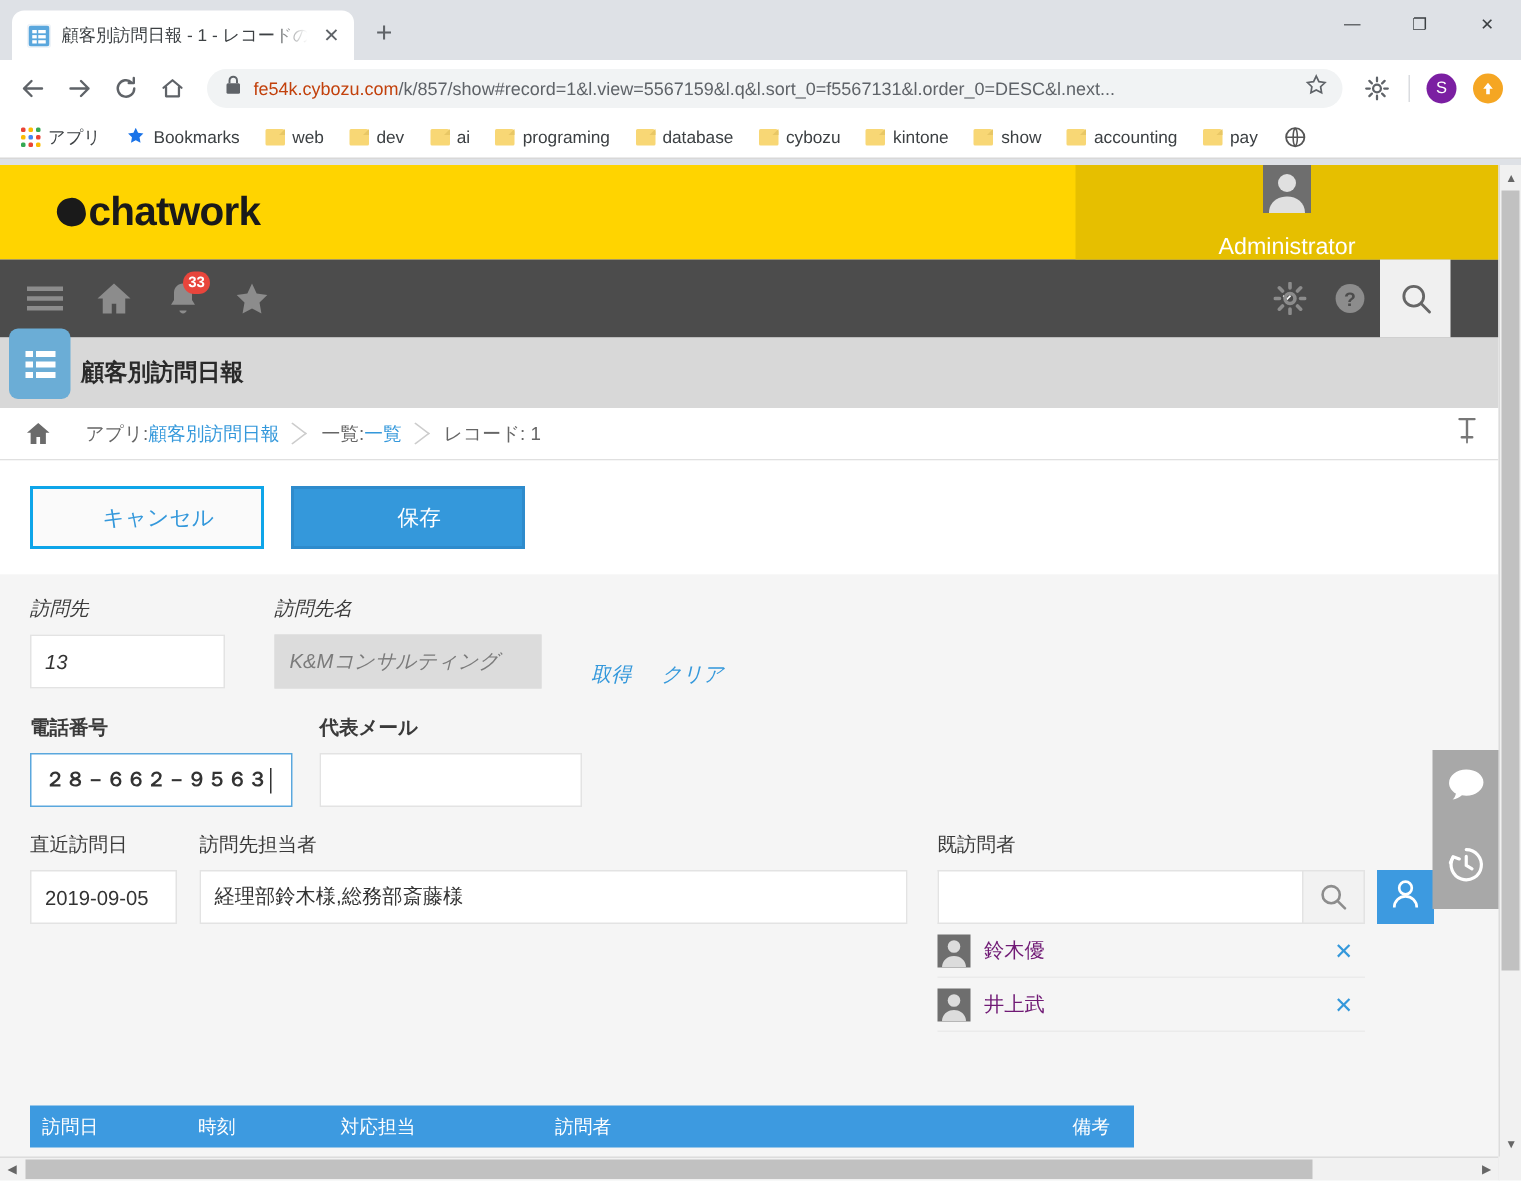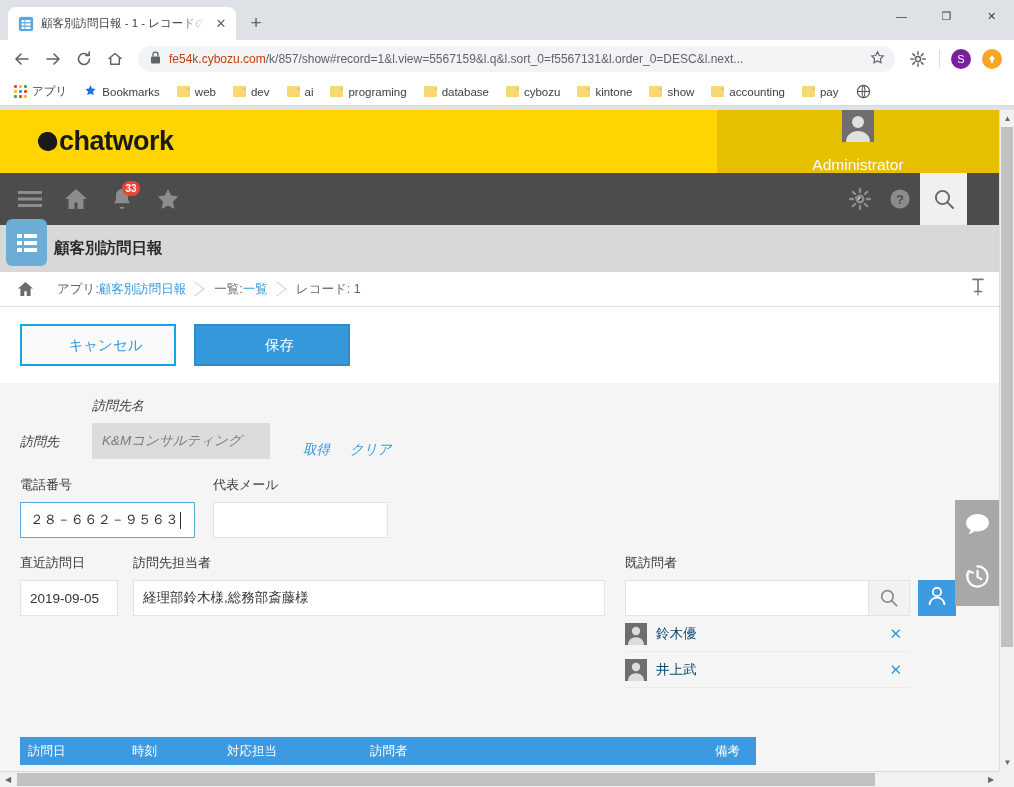--- a/index.html
+++ b/index.html
@@ -220,33 +220,33 @@
   }
   .inp.disabled { background: #dcdcdc; border-color: #dcdcdc; color: #7b7b7b; }
   .inp.focused { border: 1px solid #5aa7dd; box-shadow: 0 0 0 0px #5aa7dd; }
   .caret {
     display: inline-block; width: 1px; height: 17px; background: #333;
     margin-left: 1px;
   }
   .link { color: #3498db; font-size: 13.5px; }
 
   .row1 { display: flex; padding: 0 20px; gap: 0; align-items: flex-end; font-style: italic; }
-  .row2 { display: flex; padding: 17px 20px 0 20px; align-items: flex-start; }
+  .row2 { display: flex; padding: 17px 20px 0 20px; align-items: flex-start; font-weight: bold; }
   .row3 { display: flex; padding: 16px 20px 0 20px; align-items: flex-start; }
 
   .user-pick-row {
     display: flex; align-items: center; height: 36px; width: 285px;
     border-bottom: 1px solid #ebebeb;
   }
   .user-av {
     width: 22px; height: 22px; background: #6e6e6e; flex: 0 0 auto;
     margin-right: 9px; display: flex; align-items: flex-end; justify-content: center;
     overflow: hidden;
   }
-  .user-name { font-size: 13.5px; color: #0c4a6e; flex: 1 1 auto; }
+  .user-name { font-size: 13.5px; color: #701a75; flex: 1 1 auto; }
   .user-x { color: #3498db; font-size: 15px; padding-right: 8px; }
 
   
   .side-panel {
     position: absolute; right: 0; top: 390px; width: 44px; height: 106px;
     background: #a8a8a8; display: flex; flex-direction: column;
     align-items: center; justify-content: space-around; z-index: 5;
   }
   .side-panel > div { color: #fff; }
 
@@ -553,20 +553,21 @@
       <div class="actions">
         <div class="btn btn-cancel">キャンセル</div>
         <div class="btn btn-save">保存</div>
       </div>
 
       <div class="form">
 
         <div class="row1">
           <div>
             <div class="field-label">訪問先</div>
+            <div class="inp" style="width:130px">13</div>
           </div>
           <div style="margin-left:33px">
             <div class="field-label">訪問先名</div>
             <div class="inp disabled" style="width:178px">K&amp;Mコンサルティング</div>
           </div>
           <div style="display:flex;align-items:center;gap:20px;margin-left:33px;padding-top:30px">
             <span class="link">取得</span>
             <span class="link">クリア</span>
           </div>
         </div>

